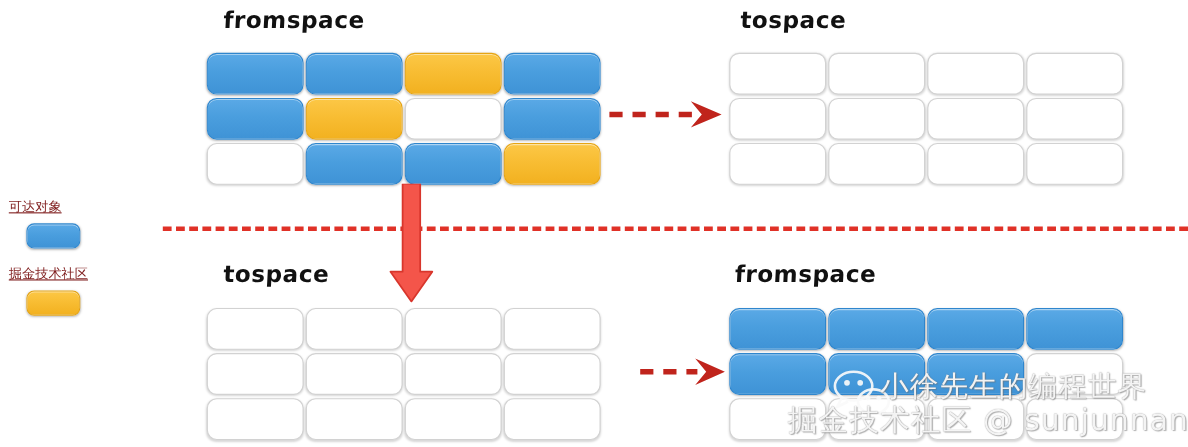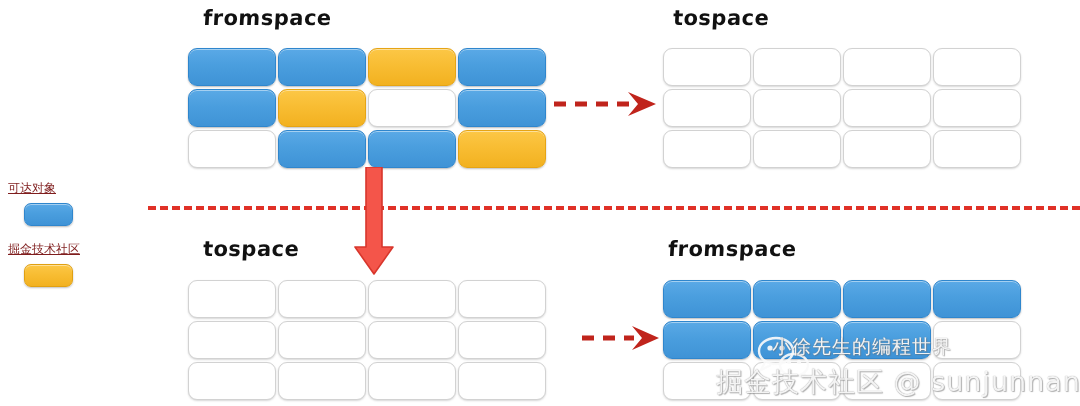--- a/index.html
+++ b/index.html
@@ -115,21 +115,21 @@
   
   .wm {
     position: absolute;
     font-family: "DejaVu Sans", sans-serif;
     white-space: nowrap;
     color: rgba(252,252,252,0.93);
     text-shadow: 0 0 1px rgba(120,120,120,0.85),
                  1px 1px 1px rgba(110,110,110,0.5);
     pointer-events: none;
   }
-  #wm-brand { left: 772px; top: 334px; font-size: 19px; letter-spacing: 1px; }
+  #wm-brand { left: 800px; top: 334px; font-size: 26px; letter-spacing: 1px; }
   #wm-community { left: 716px; top: 364px; font-size: 27px; letter-spacing: 1px; }
   #wechat-icon { position: absolute; left: 752px; top: 336px; }
 </style>
 </head>
 <body>
 
 <div id="canvas">
 
   <div class="space-title" style="left:203px; top:6px;">fromspace</div>
 

